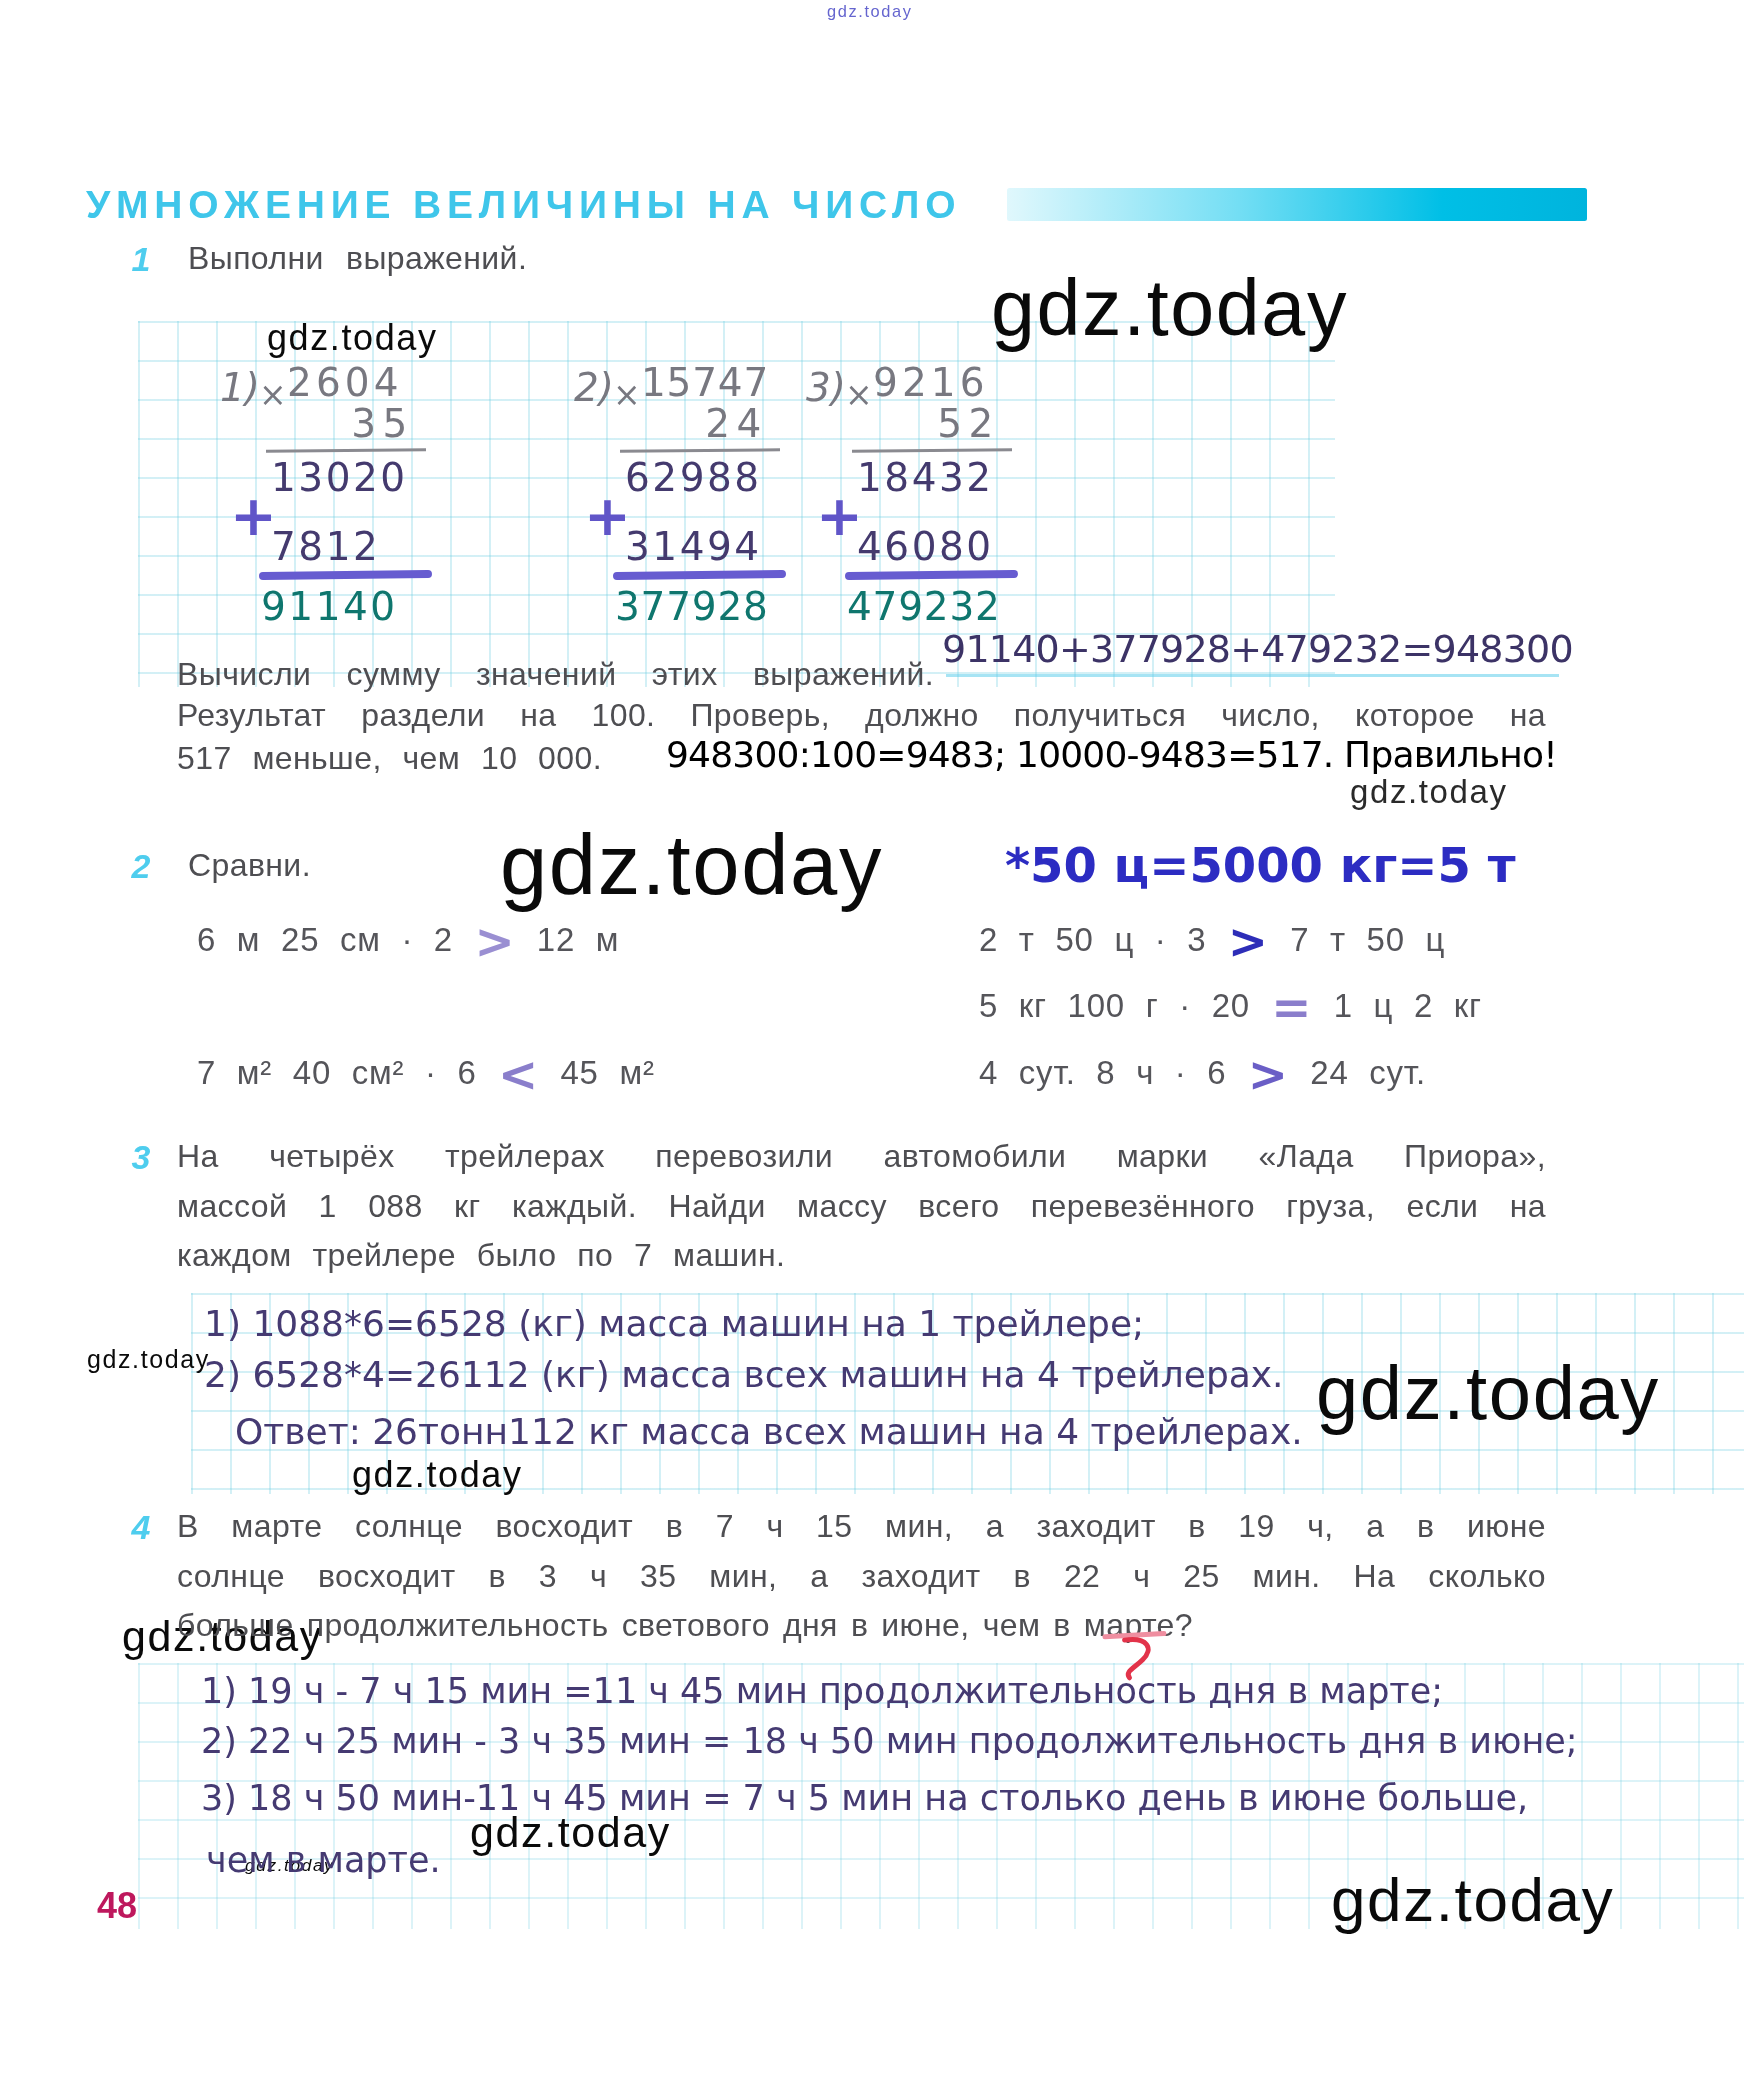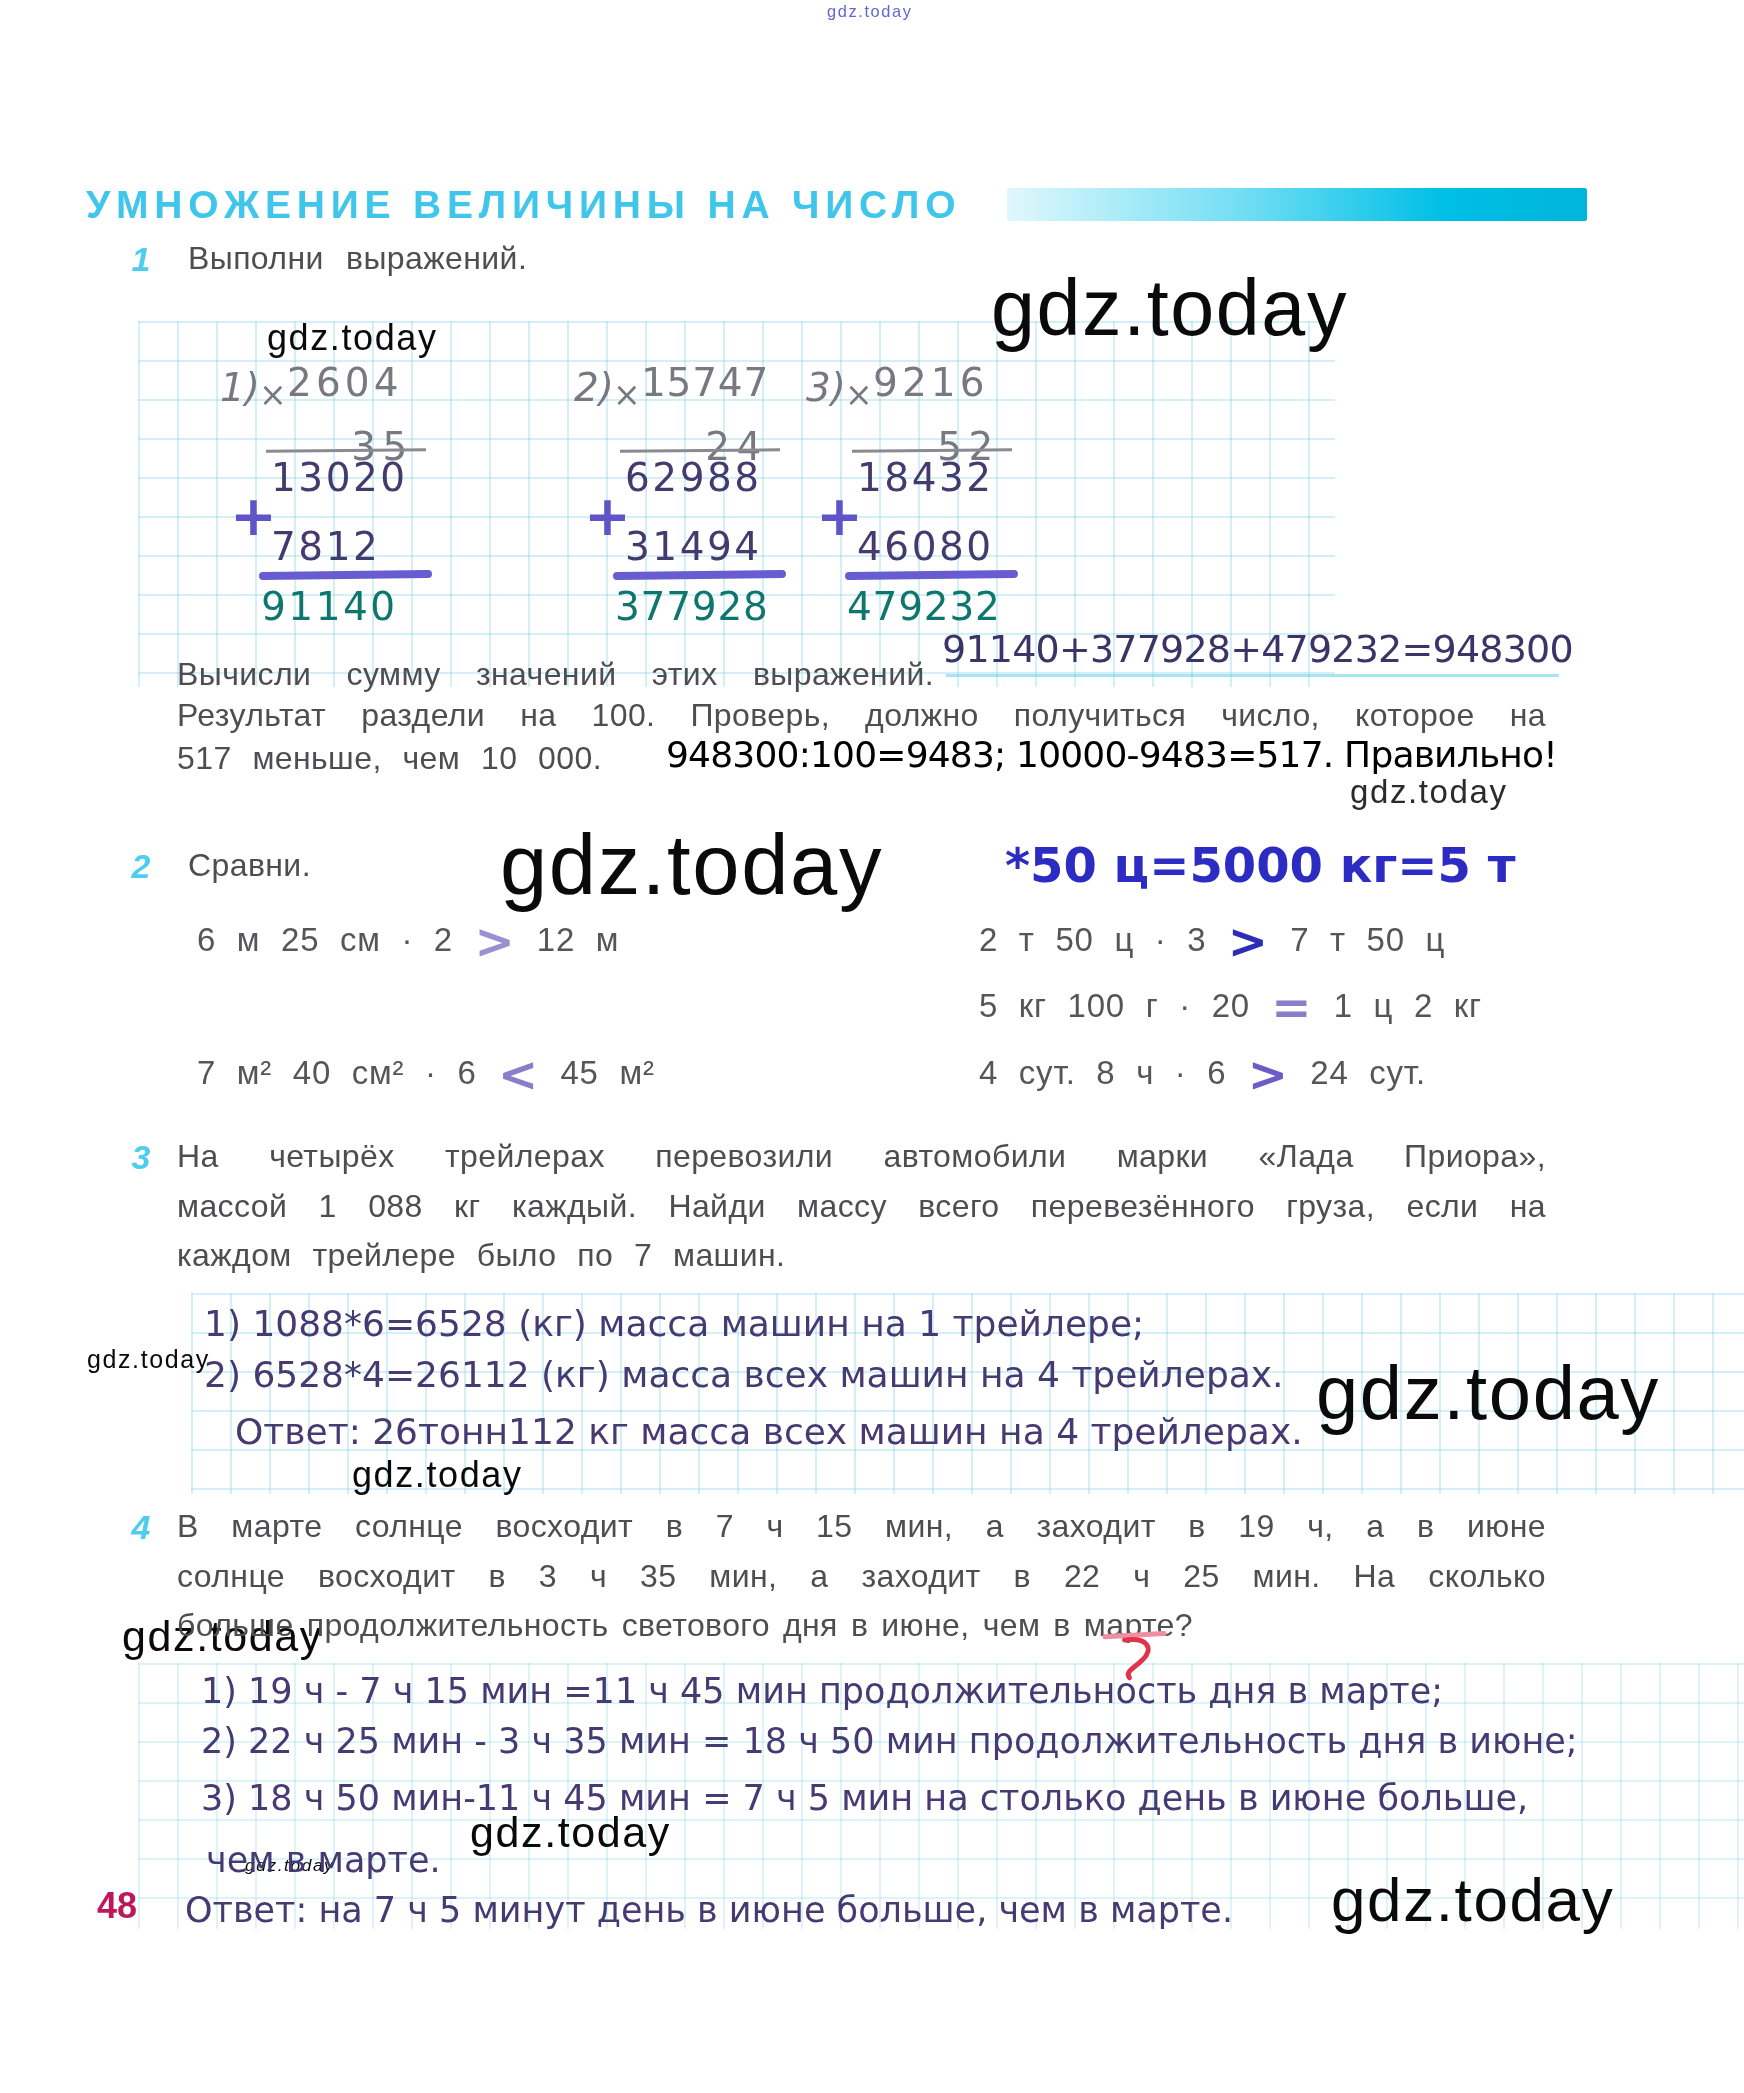--- a/index.html
+++ b/index.html
@@ -27,21 +27,21 @@
   .p-sum{white-space:normal;width:757px;text-align:justify;text-align-last:justify;}
   
   .hw{position:absolute;font-family:"DejaVu Sans",sans-serif;color:#453a72;white-space:nowrap;}
   .sumline{position:absolute;height:3.3px;background:rgba(95,205,235,.55);}
   
   .mult-col{position:absolute;top:360px;width:222px;height:280px;}
   .mult-col > *{position:absolute;font-family:"DejaVu Sans",sans-serif;}
   .m-label{left:0;top:5px;font-size:39px;font-style:italic;color:#787880;}
   .m-times{left:39px;top:15px;font-size:33px;color:#787880;}
   .m-mcand{left:67px;top:0;font-size:39px;letter-spacing:4.1px;color:#787880;}
-  .m-mult{top:64px;right:28px;font-size:39px;letter-spacing:6.6px;color:#787880;}
+  .m-mult{top:41px;right:28px;font-size:39px;letter-spacing:6.6px;color:#787880;}
   .m-hline{top:89px;left:46px;width:160px;height:3.3px;background:#8a8a90;transform:rotate(-.5deg);}
   .m-p1{top:95px;left:51px;font-size:39px;letter-spacing:2.5px;color:#443a6e;}
   .m-plus{top:123px;left:10px;font-size:56px;font-weight:bold;color:#6055c8;}
   .m-p2{top:164px;left:51px;font-size:39px;letter-spacing:2.5px;color:#443a6e;}
   .m-bline{top:211px;left:39px;width:173px;height:8.2px;background:#675cd0;border-radius:4.1px;transform:rotate(-.7deg);}
   .m-res{top:224px;left:41px;font-size:39px;letter-spacing:2.5px;color:#0f766e;}
   
   .cmp{position:absolute;font-size:33px;color:#55555a;word-spacing:10.7px;letter-spacing:0.8px;white-space:nowrap;}
   .csign{display:inline-block;margin:0 21.4px;font-size:48px;line-height:25px;font-weight:bold;
          color:#5145bd;vertical-align:-6.6px;font-family:"DejaVu Sans",sans-serif;}
@@ -163,16 +163,15 @@
     <path d="M6 8 L78 4" stroke="#ef8ea0" stroke-width="6" fill="none" stroke-linecap="round"></path>
     <path d="M30 12 C58 8 66 22 52 36 C42 46 30 50 36 58" stroke="#e2334a" stroke-width="6" fill="none" stroke-linecap="round"></path>
   </svg>
 
   <div class="hw" style="left:201px;top:1671px;font-size:35px;">1) 19 ч - 7 ч 15 мин =11 ч 45 мин продолжительность дня в марте;</div>
   <div class="hw" style="left:201px;top:1721px;font-size:35px;">2) 22 ч 25 мин - 3 ч 35 мин = 18 ч 50 мин продолжительность дня в июне;</div>
   <div class="hw" style="left:201px;top:1778px;font-size:35px;">3) 18 ч 50 мин-11 ч 45 мин = 7 ч 5 мин на столько день в июне больше,</div>
   <div class="hw" style="left:206px;top:1840px;font-size:35px;">чем в марте.</div>
 
   <div class="pagenum">48</div>
-  <div class="hw" style="left:185px;top:1890px;font-size:35px;">Ответ: на 7 ч 5 минут день в июне больше, чем в марте.</div>
 
 </div>
 
 
 </body></html>

